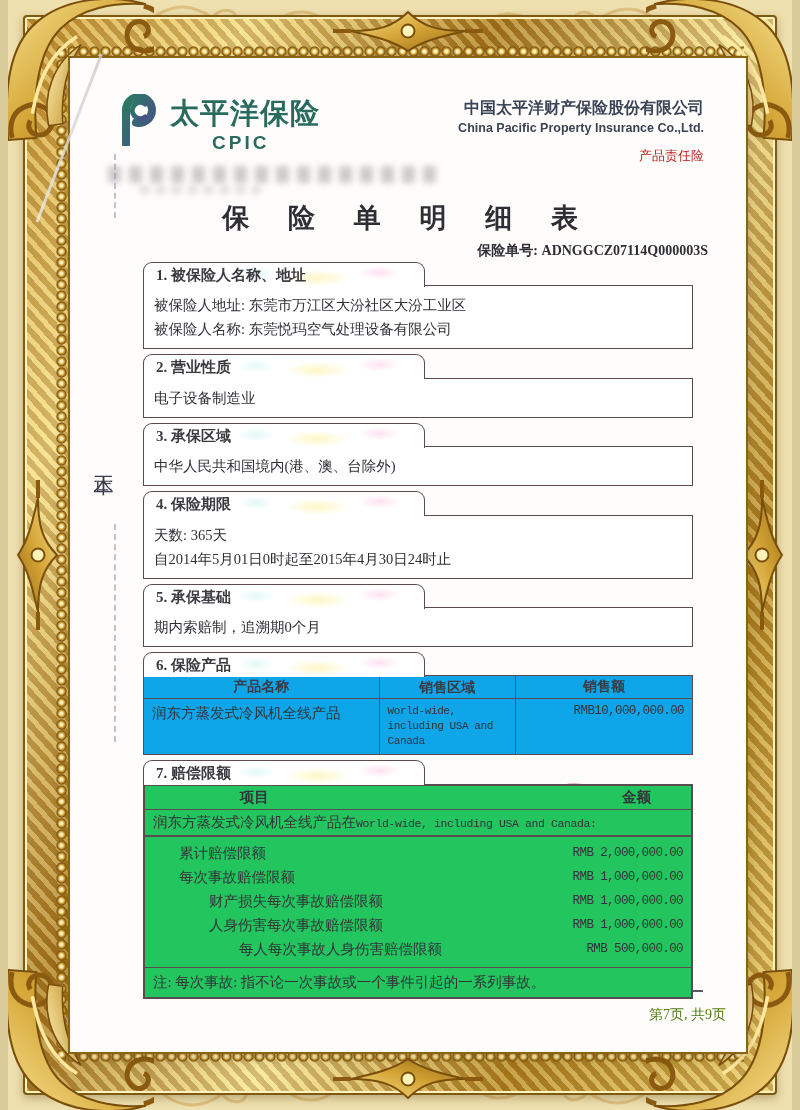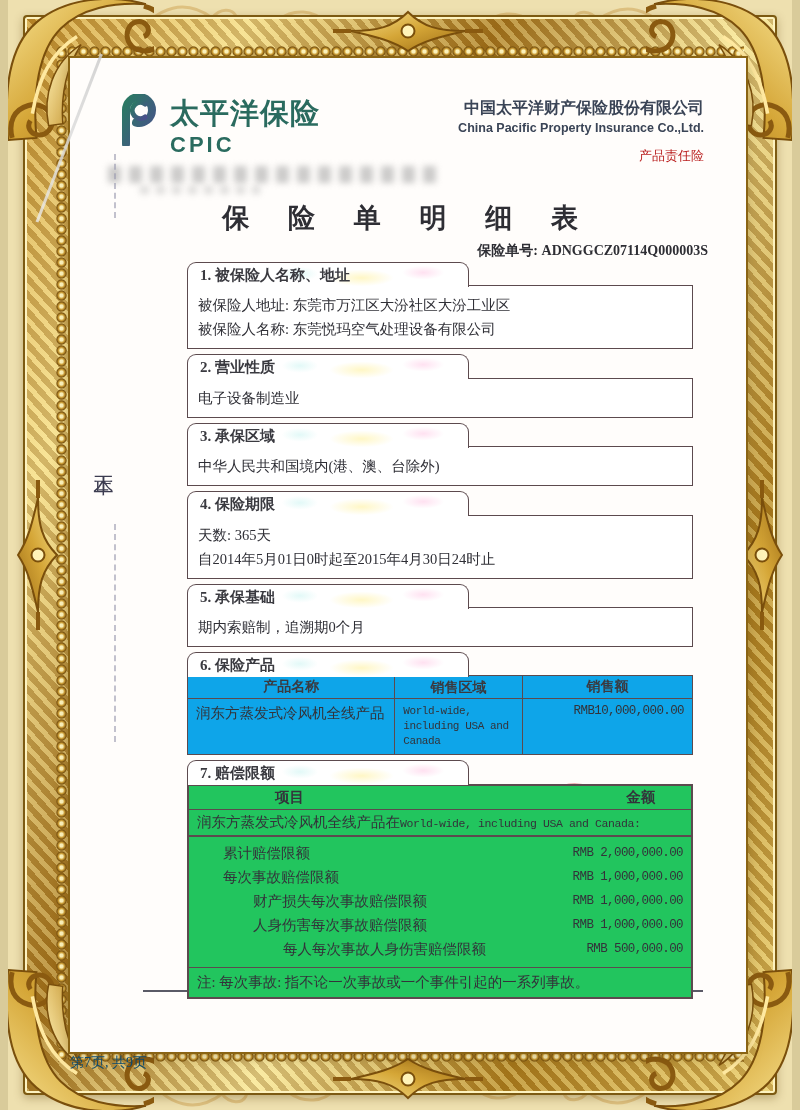--- a/index.html
+++ b/index.html
@@ -35,35 +35,35 @@
           transform:rotate(21deg);transform-origin:top;opacity:.8;}
   .smudge{position:absolute;left:38px;top:108px;width:330px;height:17px;filter:blur(3px);opacity:.5;
           background:repeating-linear-gradient(90deg,#9a9a9a 0 13px,transparent 13px 21px);}
   .smudge2{position:absolute;left:70px;top:128px;width:120px;height:8px;filter:blur(3px);opacity:.35;
           background:repeating-linear-gradient(90deg,#9a9a9a 0 9px,transparent 9px 16px);}
   
   .logo{position:absolute;left:46px;top:36px;display:flex;align-items:flex-start;}
   .logo-mark{width:46px;height:52px;}
   .brand{margin-left:8px;}
   .brand-cn{font-family:"Liberation Sans","DejaVu Sans",sans-serif;font-weight:bold;font-size:29px;color:#2a6b5f;letter-spacing:1px;}
-  .brand-en{font-family:"Liberation Sans","DejaVu Sans",sans-serif;font-weight:bold;font-size:22px;color:#2a6b5f;letter-spacing:3px;margin-top:-2px;}
+  .brand-en{font-family:"Liberation Sans","DejaVu Sans",sans-serif;font-weight:bold;font-size:19px;color:#2a6b5f;letter-spacing:3px;margin-top:-2px;margin-left:42px;}
   .co-block{position:absolute;right:42px;top:40px;text-align:right;color:#3a4456;}
   .co-cn{font-family:"Liberation Sans","DejaVu Sans",sans-serif;font-weight:bold;font-size:16px;}
   .co-en{font-family:"Liberation Sans","DejaVu Sans",sans-serif;font-weight:bold;font-size:12.5px;margin-top:2px;}
   .co-line{font-size:13px;margin-top:12px;color:#b91c1c;}
   .doc-title{position:absolute;left:0;right:0;top:142px;text-align:center;font-size:27px;font-weight:bold;
              letter-spacing:16px;color:#2e2e34;}
   .policy-line{position:absolute;right:38px;top:184px;font-size:14px;font-weight:bold;color:#2e2e34;}
   
   .copy-mark{position:absolute;left:26px;top:402px;font-size:20px;color:#3c3c50;line-height:32px;text-align:center;width:24px;}
   .vdash1{position:absolute;left:44px;top:96px;height:64px;border-left:2px dashed #9a9ab0;opacity:.6;}
   .vdash2{position:absolute;left:44px;top:466px;height:218px;border-left:2px dashed #9a9ab0;opacity:.6;}
   
   .content{position:absolute;left:73px;top:204px;width:550px;}
-  .sec{margin-bottom:5px;margin-left:44px;}
+  .sec{margin-bottom:5px;}
   .tab{box-sizing:border-box;width:282px;border:1.6px solid #5c4a4e;border-bottom:none;border-radius:9px 9px 0 0;
        padding:3px 12px 2px;font-size:15px;font-weight:bold;color:#3a3a40;position:relative;z-index:2;
        background:
         radial-gradient(46px 12px at 62% 62%, rgba(255,240,150,.55), rgba(255,240,150,0) 70%),
         radial-gradient(30px 10px at 84% 40%, rgba(255,170,215,.35), rgba(255,170,215,0) 70%),
         radial-gradient(26px 10px at 40% 45%, rgba(160,235,230,.30), rgba(160,235,230,0) 70%),
         #fff;}
   .box{box-sizing:border-box;border:1.6px solid #5c4a4e;margin-top:-1.6px;padding:7px 10px;font-size:14.5px;
        line-height:24px;color:#2f2f36;background:#fff;position:relative;z-index:1;}
   
@@ -83,21 +83,21 @@
   .t7-scope{border-bottom:2.4px solid #5c4a4e;padding:3px 8px;font-size:14px;}
   .t7-scope .zh{font-size:14.5px;}
   .t7-scope .en{font-family:"Liberation Mono","DejaVu Sans Mono",monospace;font-size:11.5px;letter-spacing:-.4px;}
   .t7-rows{padding:4px 8px 6px;}
   .t7-row{display:flex;justify-content:space-between;line-height:24px;font-size:14.5px;gap:8px;}
   .t7-row .amt{font-family:"Liberation Mono","DejaVu Sans Mono",monospace;font-size:12.5px;letter-spacing:-.6px;}
   .ind1{padding-left:26px;} .ind2{padding-left:56px;} .ind3{padding-left:86px;}
   .t7-note{border-top:1.6px solid #5c4a4e;padding:5px 8px;font-size:14.5px;}
   
   .foot-line{position:absolute;left:73px;width:560px;top:932px;border-top:2px solid #5a5a66;}
-  .page-info{position:absolute;left:0;right:20px;top:996px;text-align:left;font-size:14px;color:#0c4a6e;}
+  .page-info{position:absolute;left:0;right:20px;top:948px;text-align:right;font-size:14px;color:#4d7c0f;}
   
   .stamp{position:absolute;left:416px;top:712px;width:176px;height:176px;transform:rotate(-18deg);
          mix-blend-mode:multiply;opacity:.9;}
 </style>
 </head>
 <body>
 
 <div class="canvas">
 
   <svg width="0" height="0" style="position:absolute">

